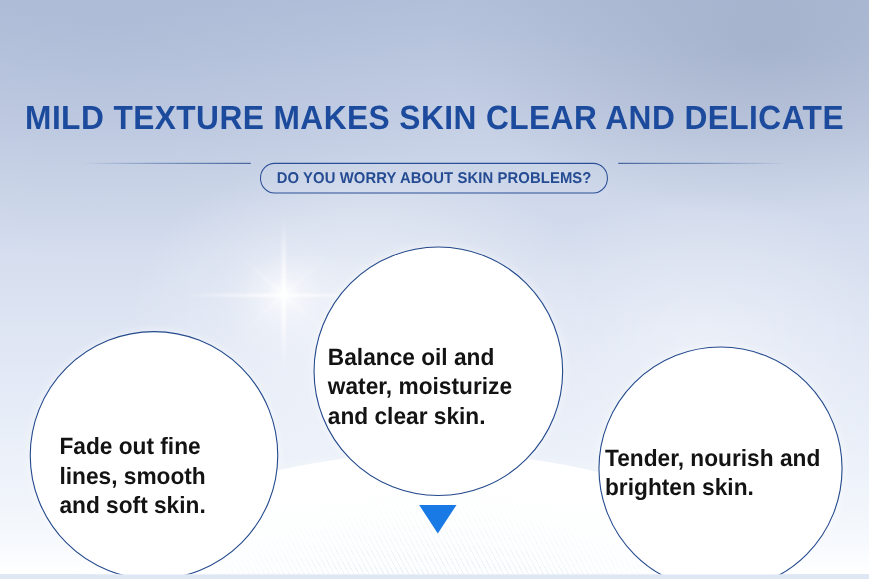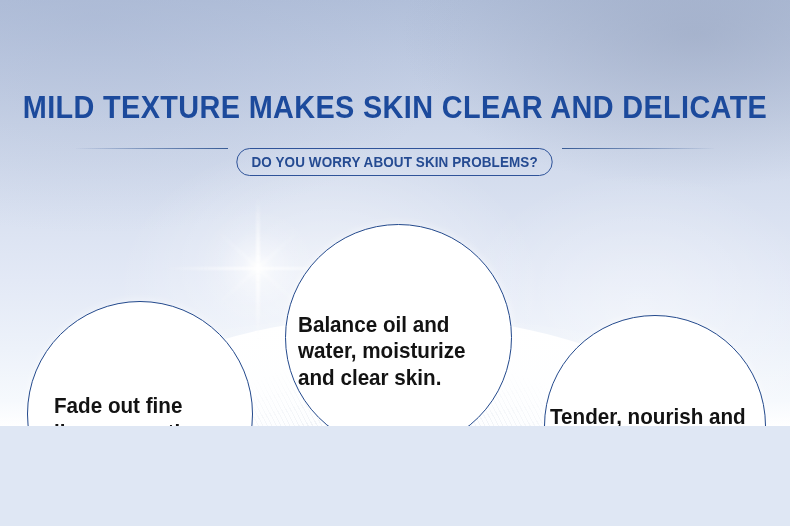--- a/index.html
+++ b/index.html
@@ -8,21 +8,21 @@
     width: 790px;
     height: 526px;
     overflow: hidden;
     background: #dfe7f4;
     font-family: "Liberation Sans", sans-serif;
   }
 
   #stage {
     position: relative;
     width: 790px;
-    height: 426px;
+    height: 522px;
     overflow: hidden;
     isolation: isolate;
   }
 
   
   .sky {
     position: absolute;
     inset: 0;
     background:
       radial-gradient(ellipse 420px 220px at 88% 8%,

